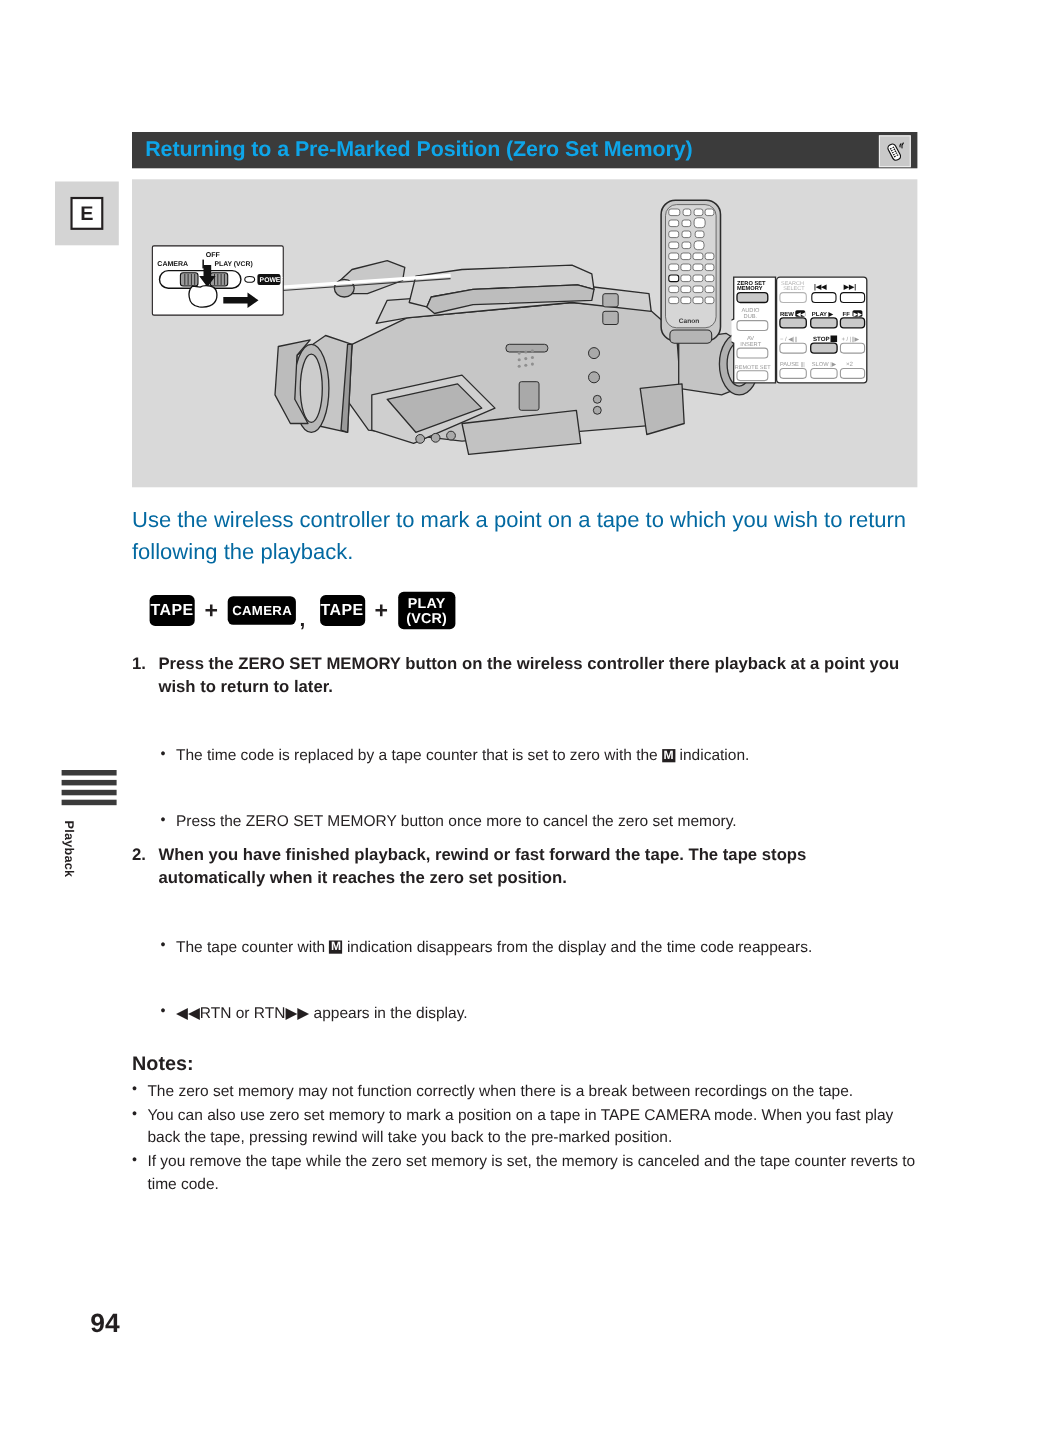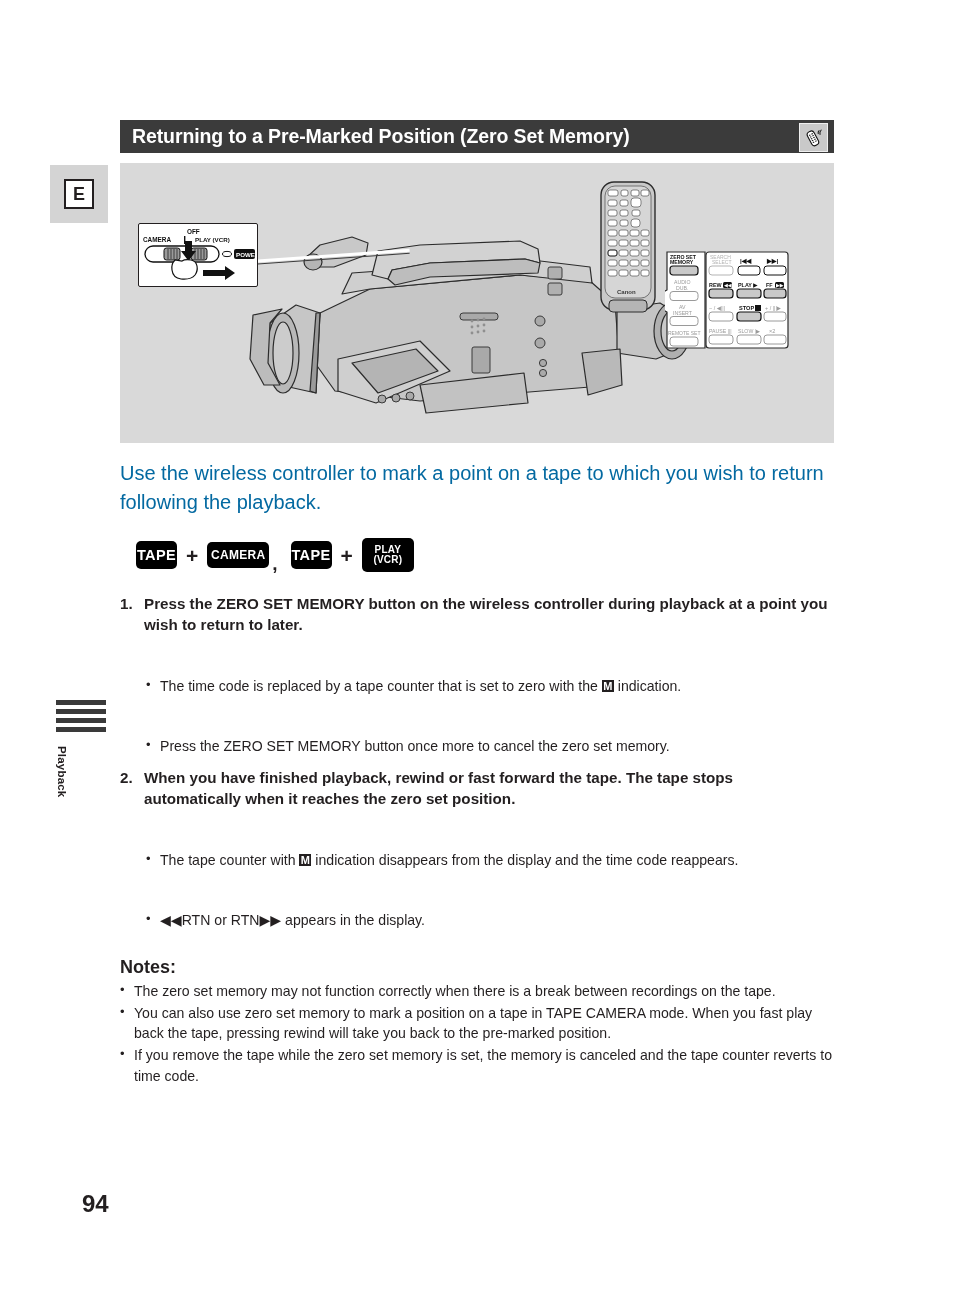--- a/index.html
+++ b/index.html
@@ -91,21 +91,21 @@
     height: 33px;
     display: flex;
     align-items: center;
     padding-left: 12px;
     box-sizing: border-box;
   }
   .title-bar h1 {
     margin: 0;
     font-size: 19.5px;
     font-weight: bold;
-    color: #ffffff;
+    color: #0ea5e9;
     letter-spacing: -0.1px;
     white-space: nowrap;
   }
   .title-icon {
     position: absolute;
     right: 6px;
     top: 3px;
     width: 27px;
     height: 27px;
     background: #c9c9c9;
@@ -196,21 +196,21 @@
     display: flex;
     flex-direction: column;
     align-items: center;
     justify-content: center;
     text-align: center;
     line-height: 1.02;
     box-sizing: border-box;
   }
   .badge-tape   { width: 41px; height: 28px; font-size: 14.5px; letter-spacing: 0.4px;}
   .badge-camera { width: 62px; height: 26px; font-size: 12px; letter-spacing: 0.3px;}
-  .badge-play   { width: 52px; height: 34px; font-size: 10px; letter-spacing: 0.2px;}
+  .badge-play   { width: 52px; height: 34px; font-size: 13px; letter-spacing: 0.2px;}
   .plus {
     font-size: 21px;
     font-weight: bold;
     margin: 0 9px;
     color: #231f20;
     line-height: 1;
   }
   .comma {
     font-size: 19px;
     font-weight: bold;
@@ -576,21 +576,21 @@
       <span>PLAY</span>
       <span>(VCR)</span>
     </div>
   </div>
 
   <div class="steps">
 
     <div class="step">
       <div class="step-head">
         <span class="step-num">1.</span>
-        <span class="step-text">Press the ZERO SET MEMORY button on the wireless controller during playback at a point you wish to return to later.</span>
+        <span class="step-text">Press the ZERO SET MEMORY button on the wireless controller there playback at a point you wish to return to later.</span>
       </div>
       <ul class="bullets">
         <li>
           <span>The time code is replaced by a tape counter that is set to zero with the </span><span class="m-ind">M</span><span> indication.</span>
         </li>
         <li>
           <span>Press the ZERO SET MEMORY button once more to cancel the zero set memory.</span>
         </li>
       </ul>
     </div>

